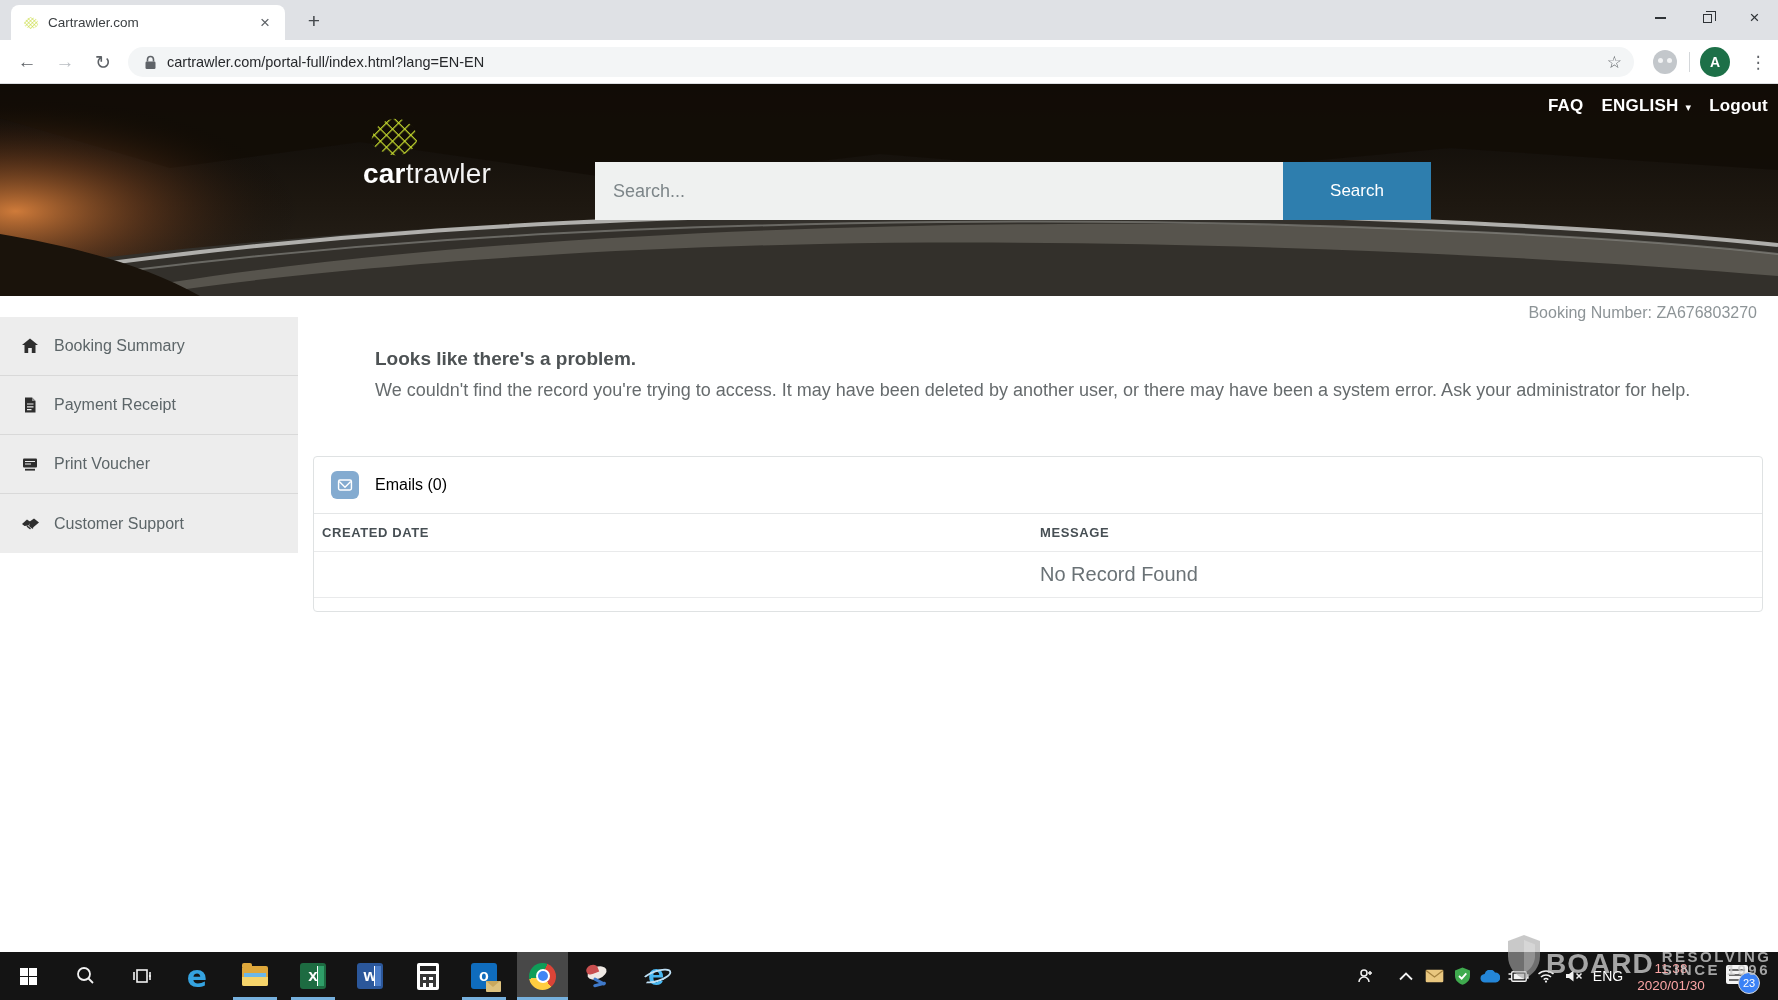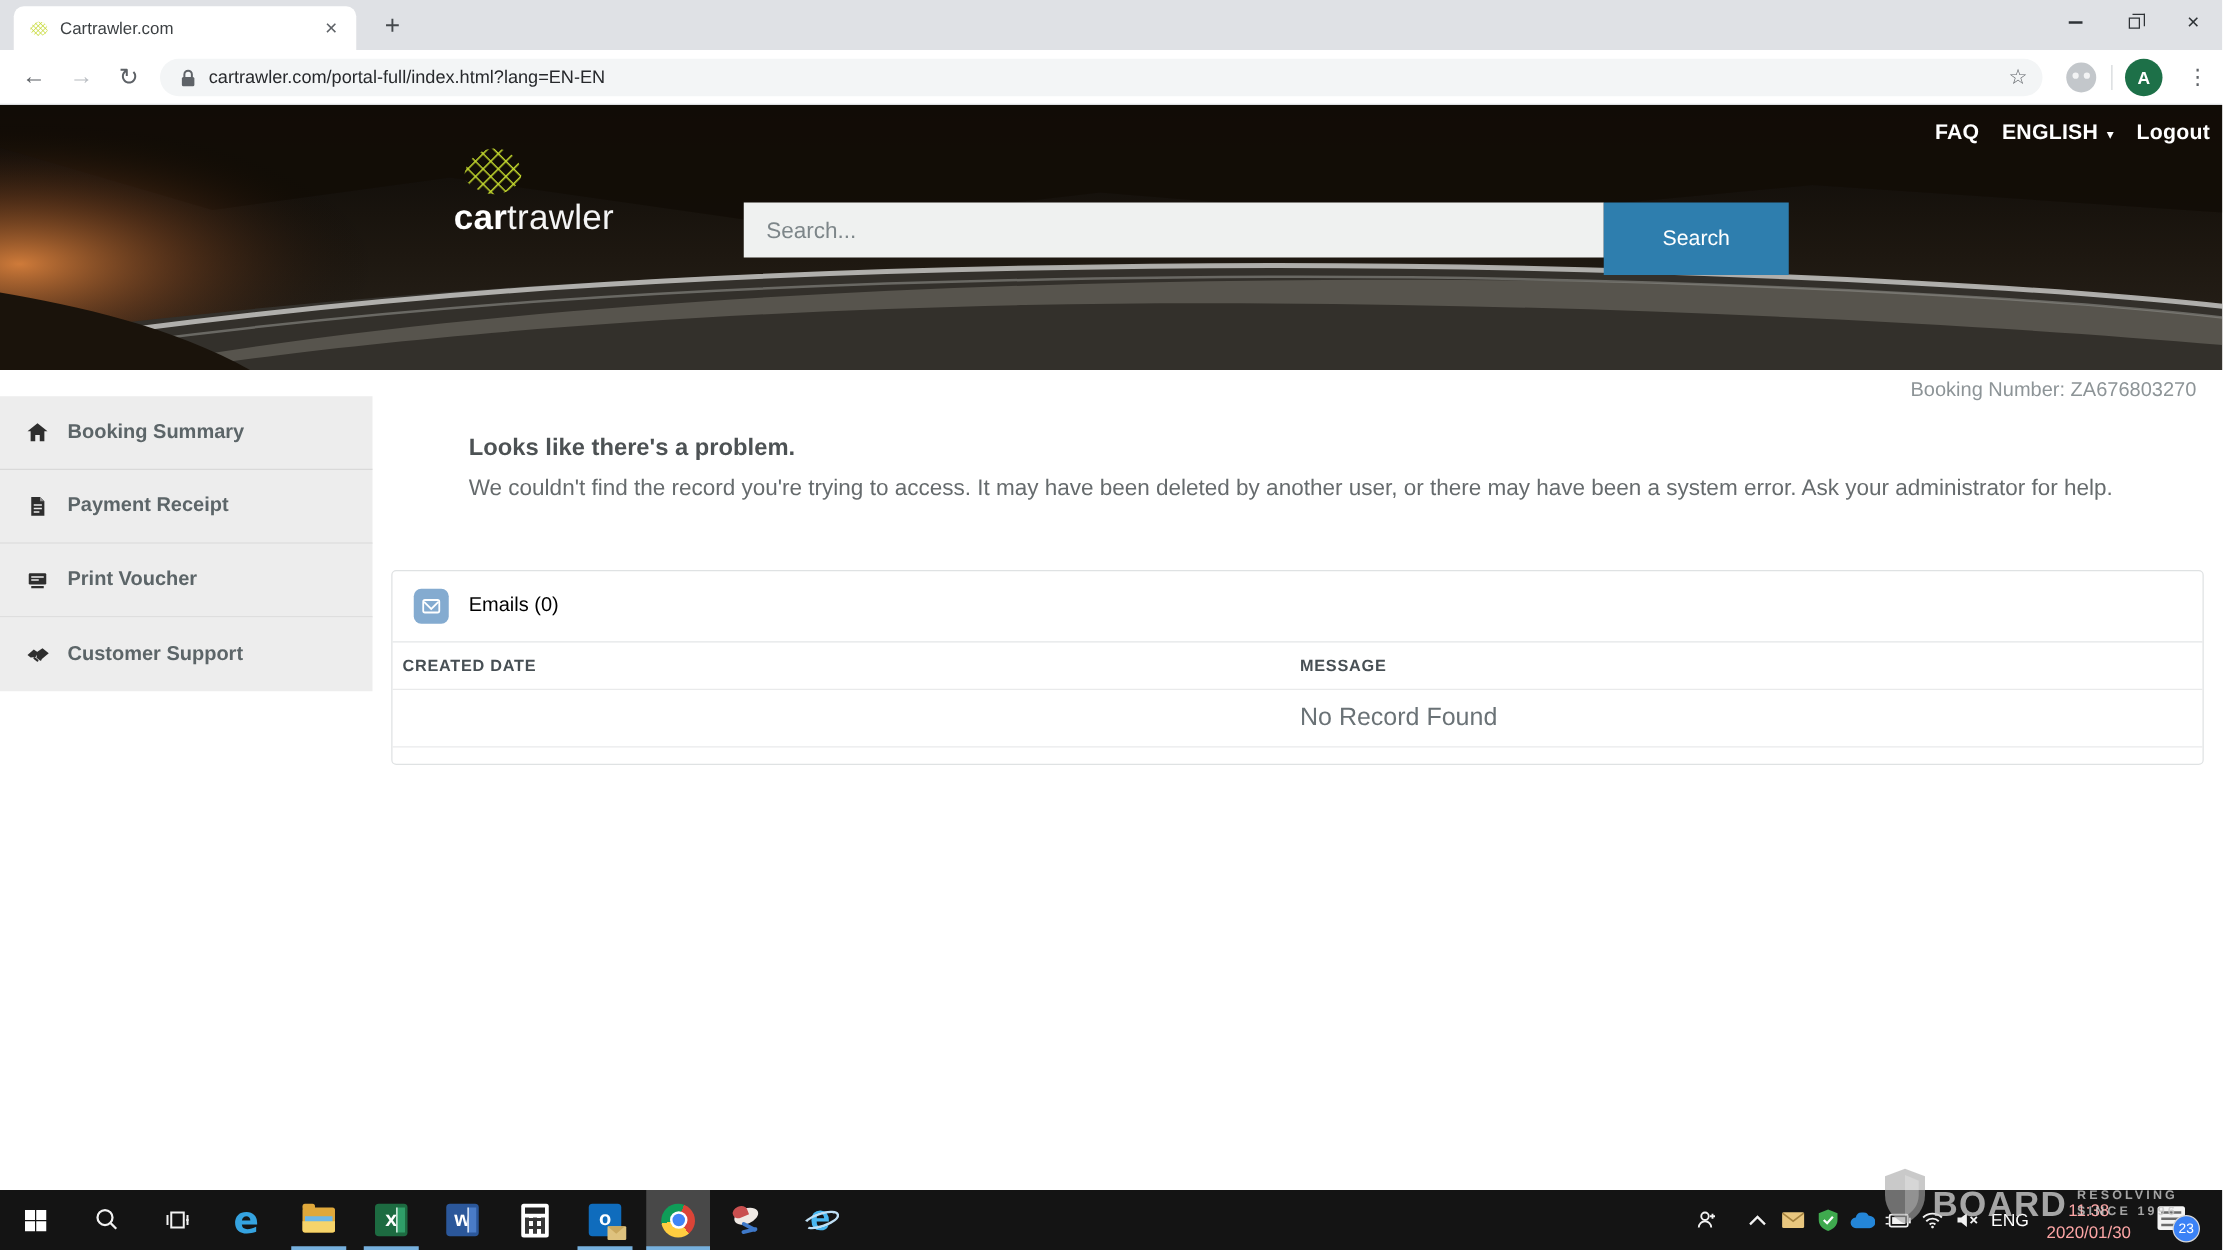--- a/index.html
+++ b/index.html
@@ -41,32 +41,32 @@
   .hero { position:absolute; left:0; top:84px; width:1778px; height:212px; overflow:hidden; background:#16120d; }
   .hero svg.bg { position:absolute; left:0; top:0; }
   .hero-nav { position:absolute; right:10px; top:12px; display:flex; align-items:center; gap:18px; z-index:3; }
   .hero-nav .item { color:#fff; font-size:17px; font-weight:700; letter-spacing:.2px; display:flex; align-items:center; gap:7px; }
   .caret { font-size:11px; position:relative; top:1px; }
   .logo { position:absolute; left:363px; top:74px; z-index:3; }
   .logo .net { position:absolute; left:4px; top:-42px; }
   .logo-text { color:#fff; font-size:28px; letter-spacing:.2px; white-space:nowrap; }
   .logo-text .b { font-weight:700; }
   .logo-text .l { font-weight:400; color:#f4f4f4; }
-  .search-input { position:absolute; left:595px; top:78px; width:688px; height:44px; background:#eff1f0; border:none;
+  .search-input { position:absolute; left:595px; top:78px; width:688px; height:58px; background:#eff1f0; border:none;
                   font-family:"Liberation Sans",sans-serif; font-size:18px; color:#333; padding:0 18px; z-index:3; outline:none; }
   .search-input::placeholder { color:#7d8689; }
   .search-btn { position:absolute; left:1283px; top:78px; width:148px; height:58px; border:none; background:#2e7eae;
                 color:#fff; font-family:"Liberation Sans",sans-serif; font-size:17px; z-index:3; cursor:pointer; }
 
   
   .booking-line { position:absolute; right:21px; top:304px; font-size:16px; color:#8d9497; }
   .sidebar { position:absolute; left:0; top:317px; width:298px; }
   .side-item { height:59px; background:#ededed; border-bottom:1px solid #d9d9d9; display:flex; align-items:center; padding-left:20px; }
   .side-item .s-icon { width:20px; height:20px; margin-right:14px; display:flex; align-items:center; justify-content:center; }
-  .side-item .s-label { font-size:16px; color:#5c6568;font-weight:bold; }
+  .side-item .s-label { font-size:16px; color:#5c6568; }
 
   .error-title { position:absolute; left:375px; top:348px; font-size:19px; font-weight:700; color:#4d5254; }
   .error-body  { position:absolute; left:375px; top:378px; width:1360px; font-size:18px; line-height:24px; color:#666b6d; }
 
   .emails-panel { position:absolute; left:313px; top:456px; width:1450px; height:156px; background:#fff;
                   border:1px solid #dfe2e3; border-radius:4px; }
   .emails-header { height:56px; display:flex; align-items:center; padding-left:17px; }
   .emails-icon { width:28px; height:28px; border-radius:6px; background:#84abd0; display:flex; align-items:center; justify-content:center; }
   .emails-title { font-size:16px; color:#000000; margin-left:16px; }
   .emails-cols { height:38px; border-top:1px solid #e4e6e7; display:flex; align-items:center; }
@@ -122,21 +122,21 @@
   .notif { position:absolute; left:1726px; top:10px; width:26px; height:26px; }
   .notif .pad { position:absolute; left:0; top:3px; width:22px; height:19px; background:#f4f4f4; border-radius:2px; }
   .notif .pad:before { content:""; position:absolute; left:3px; top:4px; width:16px; height:2px; background:#6b6b6b; box-shadow:0 5px 0 #6b6b6b, 0 10px 0 #6b6b6b; }
   .badge { position:absolute; right:-8px; bottom:-6px; width:22px; height:22px; border-radius:50%; background:#3b82f6;
            border:1.5px solid #d8d8d8; color:#fff; font-size:11px; display:flex; align-items:center; justify-content:center; }
 
   
   .watermark { position:absolute; left:1506px; top:934px; z-index:2; display:flex; align-items:flex-start; pointer-events:none; }
   .wm-shield { opacity:.72; }
   .wm-board { font-size:28px; font-weight:700; color:rgba(206,206,206,.78); letter-spacing:1px; margin:14px 0 0 4px; }
-  .wm-right { margin:16px 0 0 8px; color:rgba(200,200,200,.8); font-size:10px; font-weight:700; letter-spacing:2.5px; line-height:13px; white-space:nowrap; }
+  .wm-right { margin:16px 0 0 8px; color:rgba(200,200,200,.8); font-size:15px; font-weight:700; letter-spacing:2.5px; line-height:13px; white-space:nowrap; }
 </style>
 </head>
 <body>
 
 <div class="screen">
 
   <div class="titlebar">
     <div class="tab">
       <svg width="16" height="14" viewBox="0 0 54 44">
         <defs>

